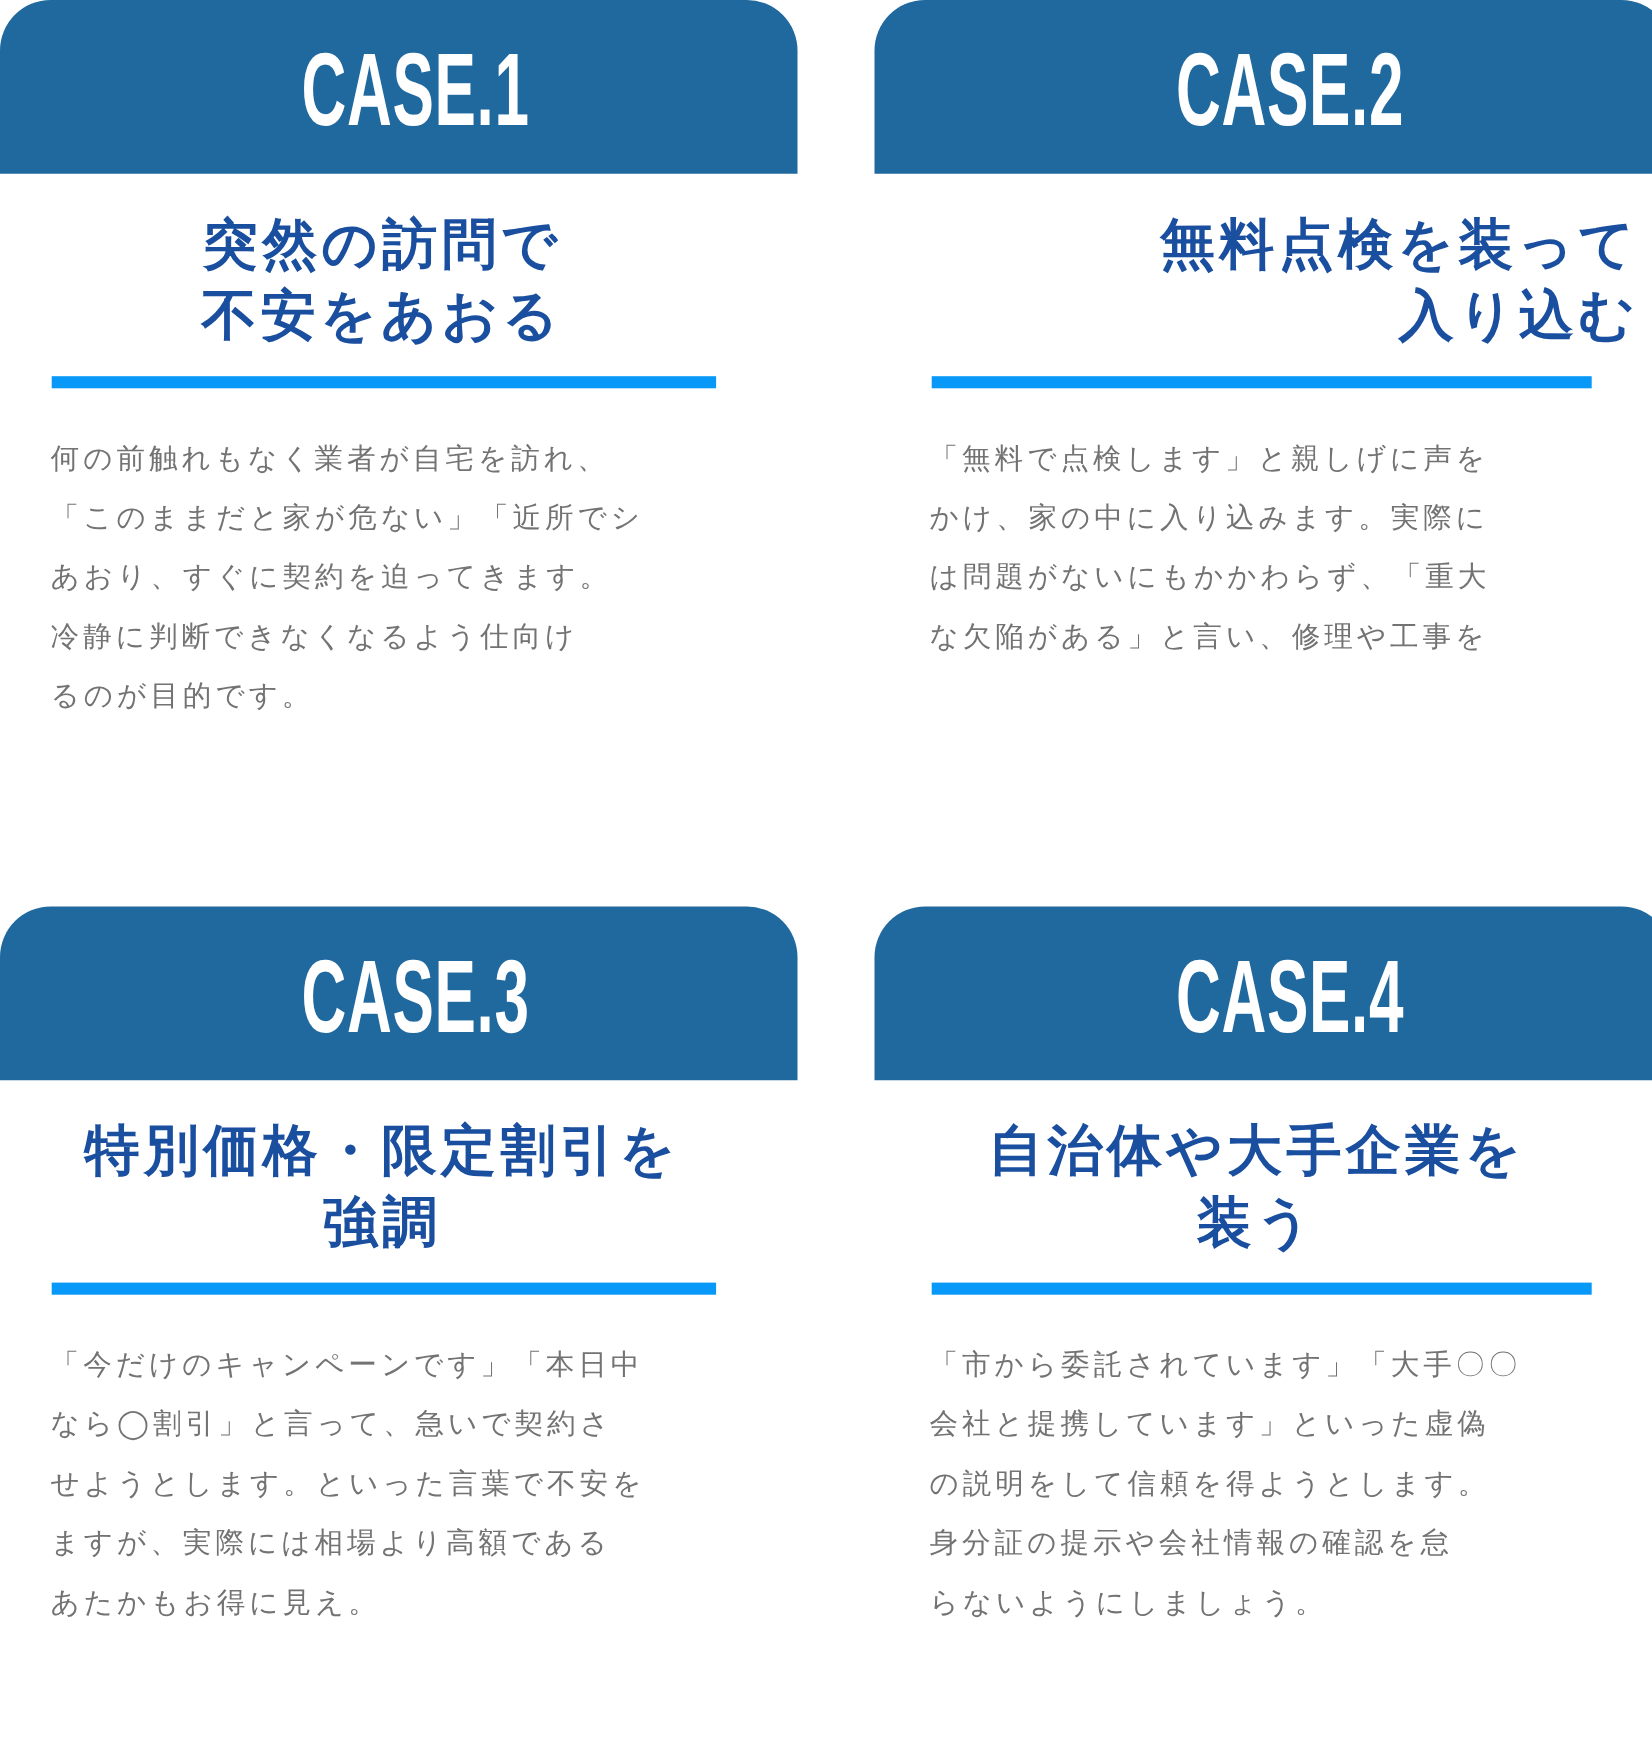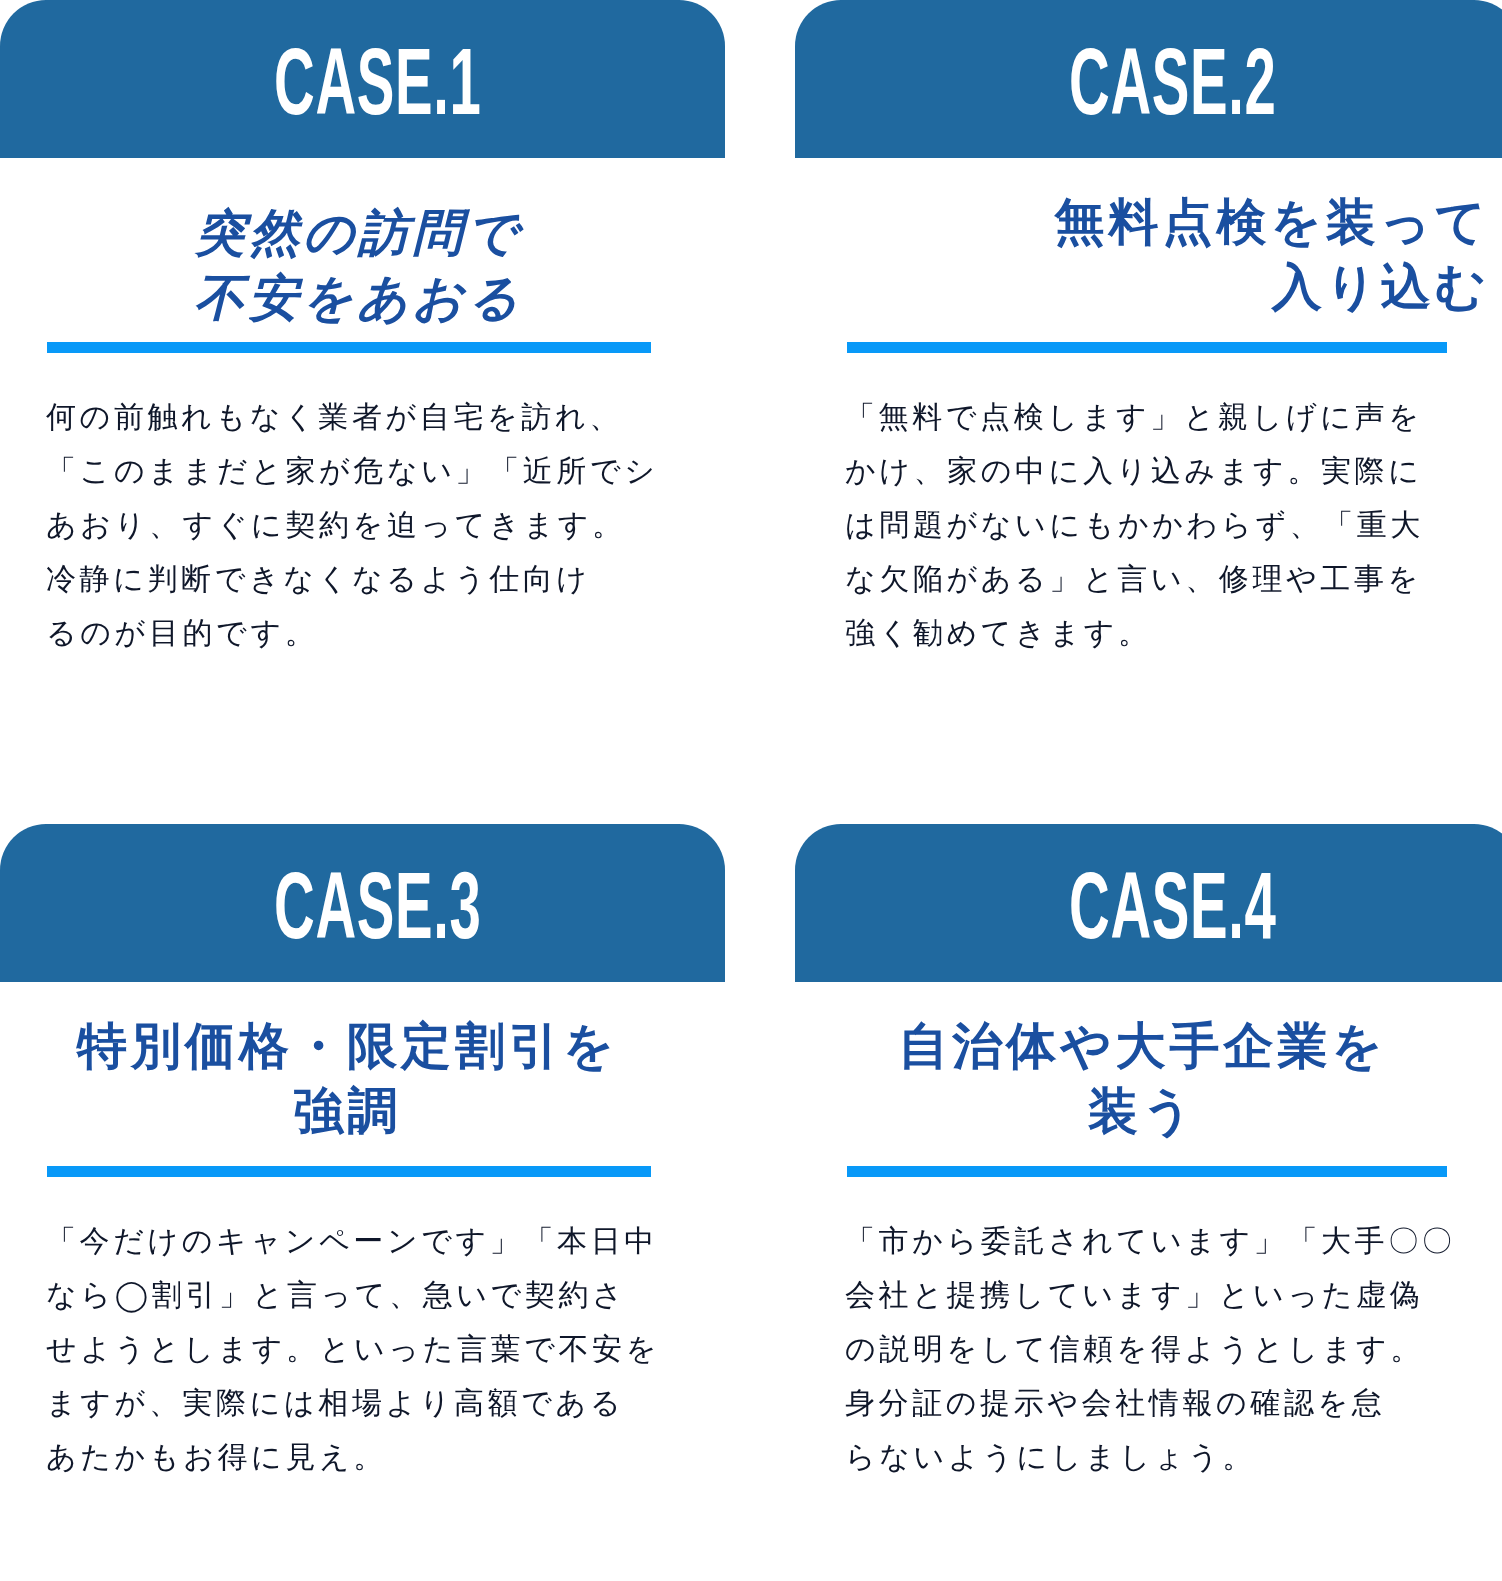--- a/index.html
+++ b/index.html
@@ -26,34 +26,34 @@
     font-size: 50px; line-height: 65px; letter-spacing: 4px;
   }
   .title span { display: block; }
   .underline {
     position: absolute; left: 47px; top: 342px; width: 604px; height: 11px;
     background: #0899f8;
   }
   .card-2 .underline, .card-4 .underline { left: 52px; width: 600px; }
   .body {
     position: absolute; left: 46px; top: 390px; width: 620px;
-    color: #0f172a; font-size: 30px; line-height: 54px; letter-spacing: 3.6px;
+    color: #737373; font-size: 26px; line-height: 54px; letter-spacing: 3.6px;
     white-space: nowrap;
   }
   .card-2 .body, .card-4 .body { left: 50px; }
   .body span { display: block; }
 </style>
 </head>
 <body>
 
 <section class="card card-1">
   <div class="header">
     <span class="case-label">CASE.1</span>
   </div>
-  <h2 class="title" style="margin:11px;font-style:italic;">
+  <h2 class="title" style="margin:0;">
     <span>突然の訪問で</span>
     <span>不安をあおる</span>
   </h2>
   <div class="underline"></div>
   <p class="body" style="margin:0;">
     <span>何の前触れもなく業者が自宅を訪れ、</span>
     <span>「このままだと家が危ない」「近所でシ</span>
     <span>あおり、すぐに契約を迫ってきます。</span>
     <span>冷静に判断できなくなるよう仕向け</span>
     <span>るのが目的です。</span>
@@ -67,21 +67,20 @@
   <h2 class="title" style="margin:0;text-align:right;">
     <span>無料点検を装って</span>
     <span>入り込む</span>
   </h2>
   <div class="underline"></div>
   <p class="body" style="margin:0;">
     <span>「無料で点検します」と親しげに声を</span>
     <span>かけ、家の中に入り込みます。実際に</span>
     <span>は問題がないにもかかわらず、「重大</span>
     <span>な欠陥がある」と言い、修理や工事を</span>
-    <span>強く勧めてきます。</span>
   </p>
 </section>
 
 <section class="card card-3">
   <div class="header">
     <span class="case-label">CASE.3</span>
   </div>
   <h2 class="title" style="margin:0;">
     <span>特別価格・限定割引を</span>
     <span>強調</span>

